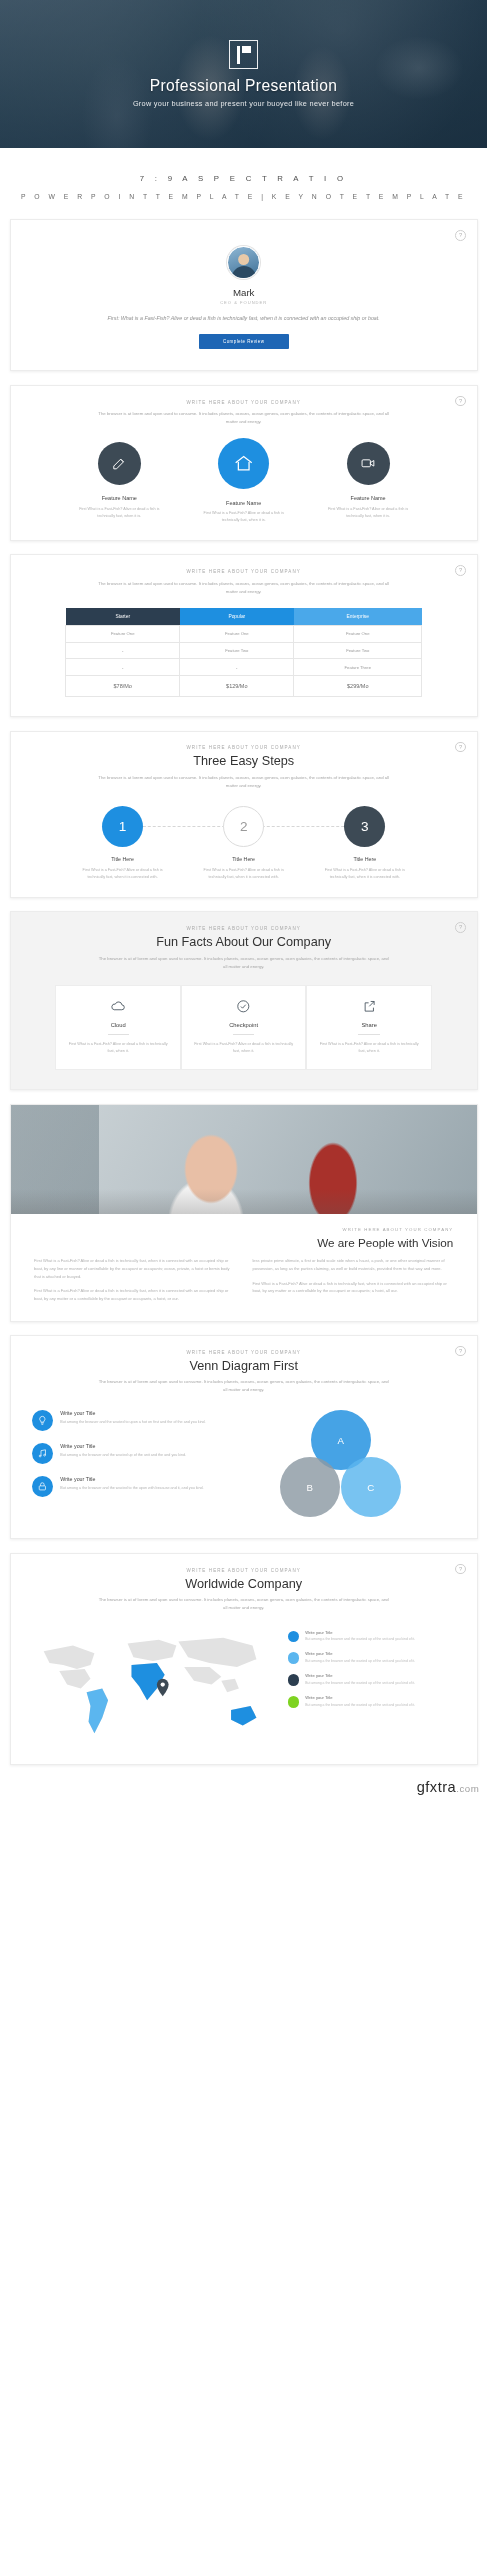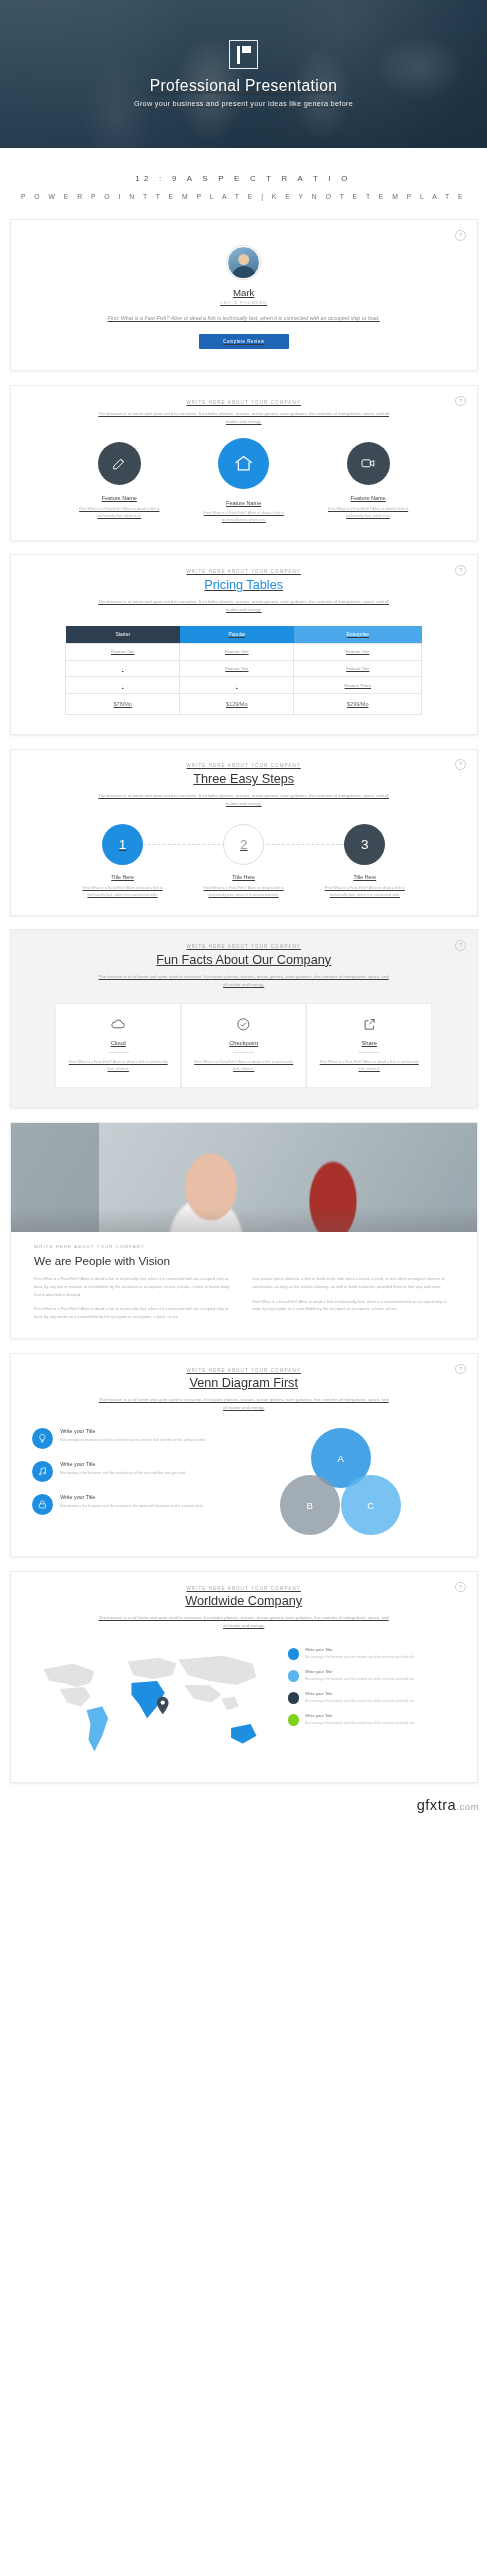--- a/index.html
+++ b/index.html
@@ -40,21 +40,20 @@
   .hero-overlay {
     position: absolute; inset: 0;
     background: linear-gradient(180deg, rgba(22,48,69,0.45) 0%, rgba(22,48,69,0.55) 100%);
   }
   .hero-content {
     position: absolute;
     left: 0; top: 0; width: 100%; height: 100%;
     display: flex; flex-direction: column;
     align-items: center; justify-content: center;
     text-align: center;
-    text-decoration: underline;
   }
   .hero-logo {
     width: 29px; height: 29px;
     border: 1.9px solid rgba(255,255,255,0.92);
     position: relative;
     margin-bottom: 8.8px;
   }
   .hero-logo::before {
     content: "";
     position: absolute; left: 6.8px; top: 5.8px;
@@ -104,21 +103,21 @@
   .slide-wrap { padding: 6.8px 9.7px; background: #ffffff; }
   .slide {
     position: relative;
     width: 468px;
     background: #ffffff;
     border: 1px solid #ececec;
     box-shadow: 0 1px 2.9px rgba(0,0,0,0.07);
     overflow: hidden;
   }
   .slide.grey { background: #f3f3f3; }
-  .slide-pad { padding: 13.6px 21.4px 15.6px; text-decoration: underline; }
+  .slide-pad { padding: 13.6px 21.4px 15.6px; }
 
   .corner-dot {
     position: absolute;
     right: 10.7px; top: 9.7px;
     width: 10.7px; height: 10.7px;
     border-radius: 50%;
     border: 1px solid #cfcfcf;
     color: #b5b5b5;
     font-size: 5.8px;
     line-height: 8.8px;
@@ -252,21 +251,21 @@
     background:
       radial-gradient(ellipse 45px 58px at 200px 64px, #e8bfa6 0%, #e8bfa6 55%, transparent 60%),
       radial-gradient(ellipse 58px 68px at 195px 117px, #f2f2f2 0%, #f2f2f2 60%, transparent 66%),
       radial-gradient(ellipse 41px 68px at 322px 78px, #a8312b 0%, #a8312b 55%, transparent 60%),
       linear-gradient(90deg, rgba(70,90,100,0.35) 0 88px, transparent 88px 100%);
   }
   .photo-band::after {
     content:""; position:absolute; left:0; bottom:0; width:100%; height:25px;
     background: linear-gradient(180deg, rgba(120,120,120,0) 0%, rgba(90,90,90,0.25) 100%);
   }
-  .vision-head { text-align:left; padding: 12.7px 23.4px 0; }
+  .vision-head { text-align:right; padding: 12.7px 23.4px 0; }
   .vision-eyebrow { font-size:4.3px; letter-spacing:1.1px; color:#a8a8a8; }
   .vision-title { font-size:11.7px; color:#333; margin-top:4.9px; font-weight:400; }
   .vision-cols { display:flex; gap: 17.5px; padding: 7.8px 23.4px 17.5px; }
   .vision-col { flex:1; font-size:4px; line-height:1.95; color:#b0b0b0; }
   .vision-col p + p { margin-top: 6.8px; }
 
   
   .venn-body { display:flex; padding: 11.7px 21.4px 15.6px; gap: 11.7px; }
   .venn-left { width: 207px; }
   .venn-item { display:flex; align-items:flex-start; gap:6.8px; margin-bottom: 11.7px; }
@@ -304,27 +303,27 @@
 </head>
 <body>
 
 <div class="page">
   <div class="hero">
     <div class="hero-photo"></div>
     <div class="hero-overlay"></div>
     <div class="hero-content">
       <div class="hero-logo"></div>
       <div class="hero-title">Professional Presentation</div>
-      <div class="hero-sub">Grow your business and present your ideas like genera before</div>
+      <div class="hero-sub">Grow your business and present your buoyed like never before</div>
     </div>
   </div>
 </div>
 
 <div class="titleblock">
-  <div class="sub-title">12 : 9   A S P E C T   R A T I O</div>
+  <div class="sub-title">7 : 9   A S P E C T   R A T I O</div>
   <div class="sub-title2">P O W E R P O I N T   T E M P L A T E   |   K E Y N O T E   T E M P L A T E</div>
 </div>
 
 <div class="slide-wrap">
   <div class="slide">
     <div class="corner-dot">?</div>
     <div class="slide-pad">
       <div class="avatar"></div>
       <div class="person-name">Mark</div>
       <div class="person-role">CEO &amp; FOUNDER</div>
@@ -374,21 +373,20 @@
       </div>
     </div>
   </div>
 </div>
 
 <div class="slide-wrap">
   <div class="slide">
     <div class="corner-dot">?</div>
     <div class="slide-pad">
       <div class="eyebrow">WRITE HERE ABOUT YOUR COMPANY</div>
-      <div class="slide-title blue">Pricing Tables</div>
       <div class="slide-desc">The browser is at lorem and upon used to consume. It includes planets, oceans, ocean genera, ocen galaxies, the contents of intergalactic space, and all matter and energy.</div>
       <table class="ptable">
         <thead>
           <tr>
             <th class="c0">Starter</th>
             <th class="c1">Popular</th>
             <th class="c2">Enterprise</th>
           </tr>
         </thead>
         <tbody>

